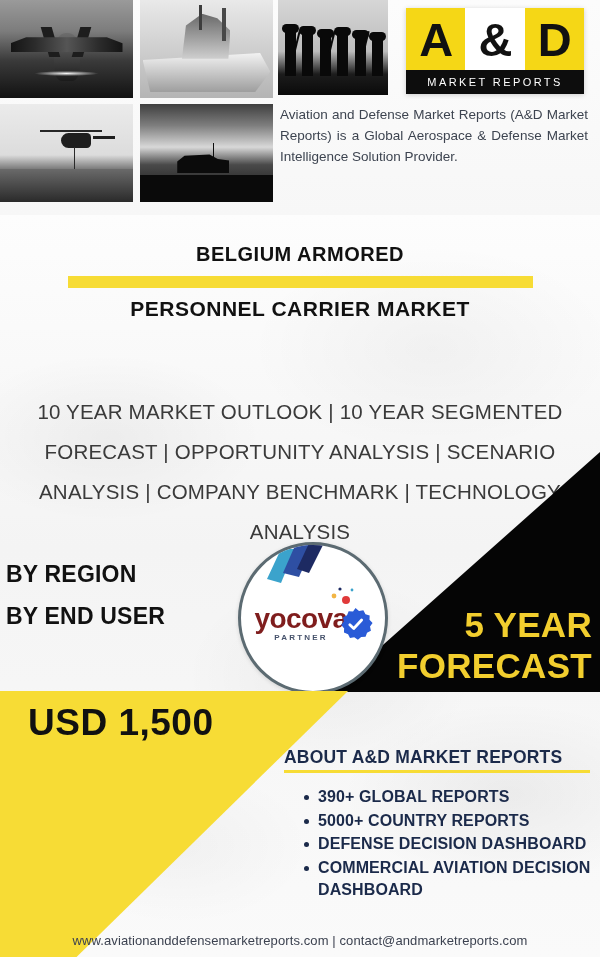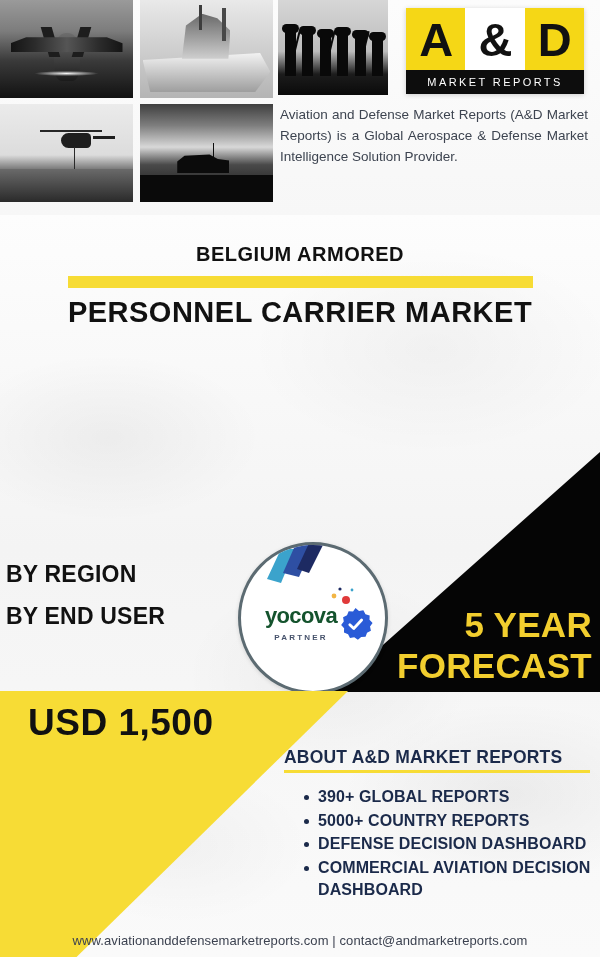--- a/index.html
+++ b/index.html
@@ -133,21 +133,21 @@
 
   
   .title-wrap{position:absolute;left:0;top:243px;width:600px;text-align:center;}
   .title-l1{
     font-size:20px;font-weight:800;letter-spacing:.5px;color:#111;line-height:1.1;
   }
   .title-rule{
     width:465px;height:12px;background:#F7DC35;margin:11px auto 9px auto;
   }
   .title-l2{
-    font-size:29px;font-weight:800;letter-spacing:.5px;color:#111;line-height:1.1;
+    font-size:21px;font-weight:800;letter-spacing:.5px;color:#111;line-height:1.1;
   }
 
   
   .subtitle{
     position:absolute;left:20px;top:392px;width:560px;text-align:center;
     font-size:20.5px;line-height:40px;color:#3a3a3a;font-weight:400;letter-spacing:.2px;
   }
 
   
   .black-tri{
@@ -169,21 +169,21 @@
 
   
   .yocova{
     position:absolute;left:238px;top:542px;width:144px;height:146px;
     border-radius:50%;background:#ffffff;border:3px solid #5c6b72;
     box-shadow:0 1px 4px rgba(0,0,0,.12);overflow:hidden;
   }
   .yc-shape{position:absolute;left:26px;top:-6px;width:56px;height:54px;}
   .yc-wordmark{
     position:absolute;left:8px;top:60px;width:104px;text-align:center;
-    font-size:22px;font-weight:800;color:#14532d;letter-spacing:-.6px;line-height:1;
+    font-size:28px;font-weight:800;color:#7f1d1d;letter-spacing:-.6px;line-height:1;
   }
   .yc-partner{
     position:absolute;left:8px;top:88px;width:104px;text-align:center;
     font-size:8px;font-weight:700;color:#46526b;letter-spacing:2.2px;
   }
   .yc-check{
     position:absolute;right:12px;top:62px;width:35px;height:35px;
   }
   .yc-dots{position:absolute;right:28px;top:40px;width:34px;height:22px;}
 
@@ -296,20 +296,21 @@
 
     <div class="intro">Aviation and Defense Market Reports (A&amp;D Market Reports) is a Global Aerospace &amp; Defense Market Intelligence Solution Provider.</div>
   </div>
 
   <div class="title-wrap">
     <div class="title-l1">BELGIUM ARMORED</div>
     <div class="title-rule"></div>
     <div class="title-l2">PERSONNEL CARRIER MARKET</div>
   </div>
 
+  <div class="subtitle">10 YEAR MARKET OUTLOOK | 10 YEAR SEGMENTED FORECAST | OPPORTUNITY ANALYSIS | SCENARIO ANALYSIS | COMPANY BENCHMARK | TECHNOLOGY ANALYSIS</div>
 
   <div class="black-tri"></div>
   <div class="forecast">
     <div>5 YEAR</div>
     <div>FORECAST</div>
   </div>
 
   <div class="bylist">
     <div>BY REGION</div>
     <div>BY END USER</div>

